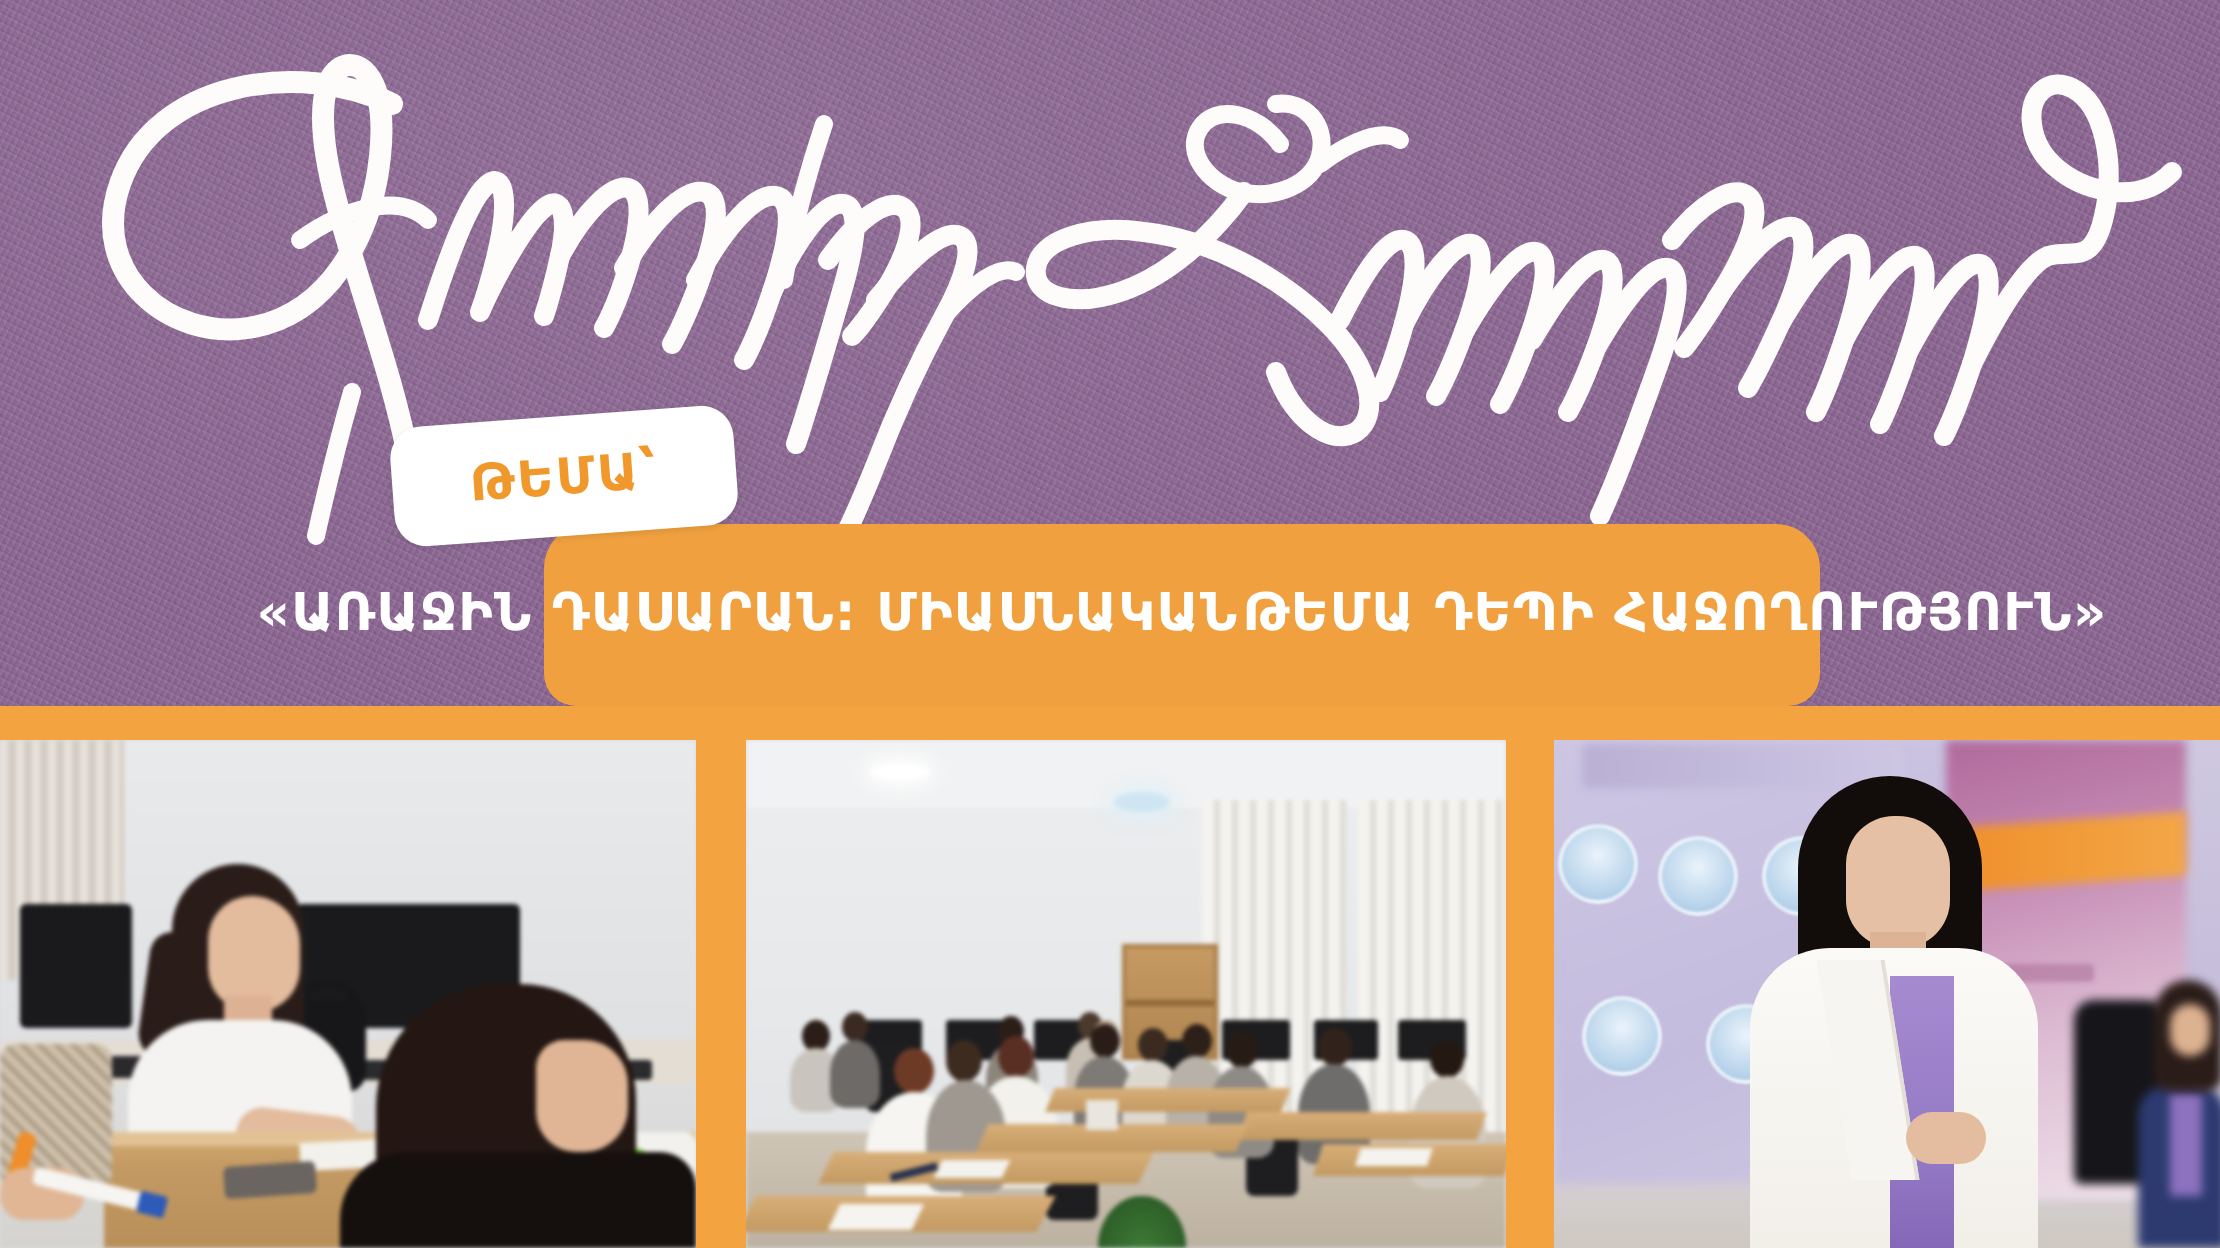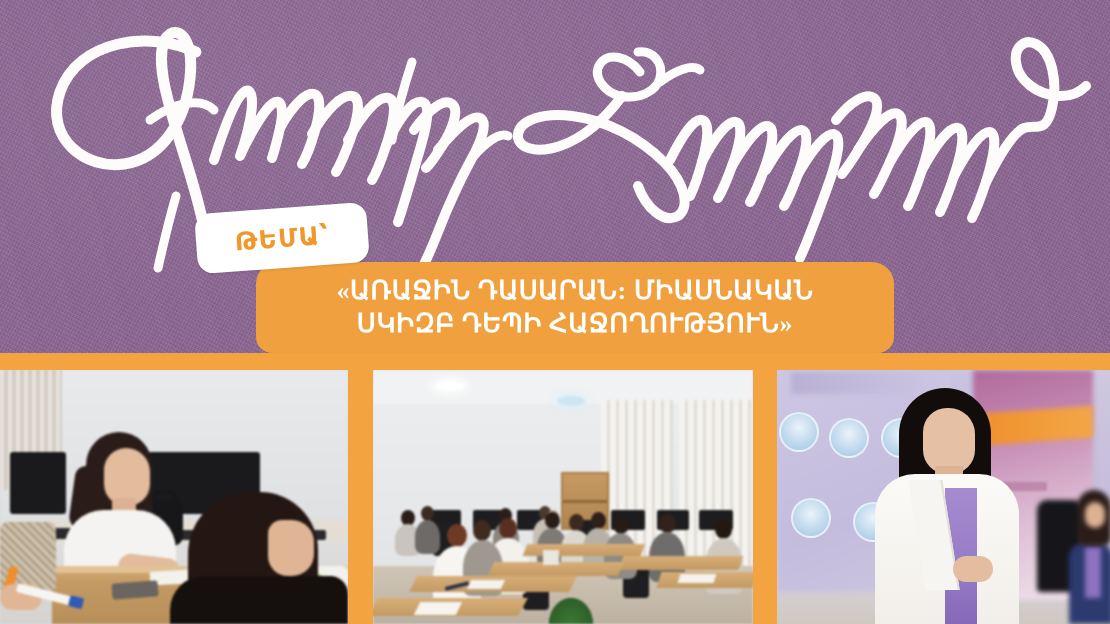--- a/index.html
+++ b/index.html
@@ -49,30 +49,29 @@
     color:#F0982B;
     font-size:25px;
     font-weight:700;
     letter-spacing:1.2px;
     line-height:1;
     white-space:nowrap;
   }
 
   
   .title-plate {
-    position:absolute; left:256px; top:262px;
+    position:absolute; left:272px; top:262px;
     width:638px; height:91px;
     background:#F0A03E;
     border-radius:22px 22px 16px 16px;
-    display:flex; flex-direction:column;
+    display:flex; flex-direction:row;
     align-items:center; justify-content:center;
     gap:2px;
     z-index:5;
     box-shadow:0 1px 0 rgba(0,0,0,.04);
-    font-family:Liberation Serif, serif;
   }
   .title-line {
     color:#FFFFFF;
     font-size:26px;
     font-weight:700;
     letter-spacing:.6px;
     line-height:1.18;
     white-space:nowrap;
     text-align:center;
   }
@@ -309,21 +308,21 @@
         </g>
       </svg>
     </div>
 
     <div class="topic-badge">
       <span class="topic-badge-label">ԹԵՄԱ՝</span>
     </div>
 
     <div class="title-plate">
       <div class="title-line">«ԱՌԱՋԻՆ ԴԱՍԱՐԱՆ: ՄԻԱՍՆԱԿԱՆ</div>
-      <div class="title-line">ՍԿԻԶԲ ԴԵՊԻ ՀԱՋՈՂՈՒԹՅՈՒՆ»</div>
+      <div class="title-line">ԹԵՄԱ ԴԵՊԻ ՀԱՋՈՂՈՒԹՅՈՒՆ»</div>
     </div>
   </div>
 
   <div class="orange-band"></div>
 
   <div class="photo-strip">
 
     <div class="photo photo-1">
       <div class="ph-scene soft">
         <div class="p1-wall"></div>

